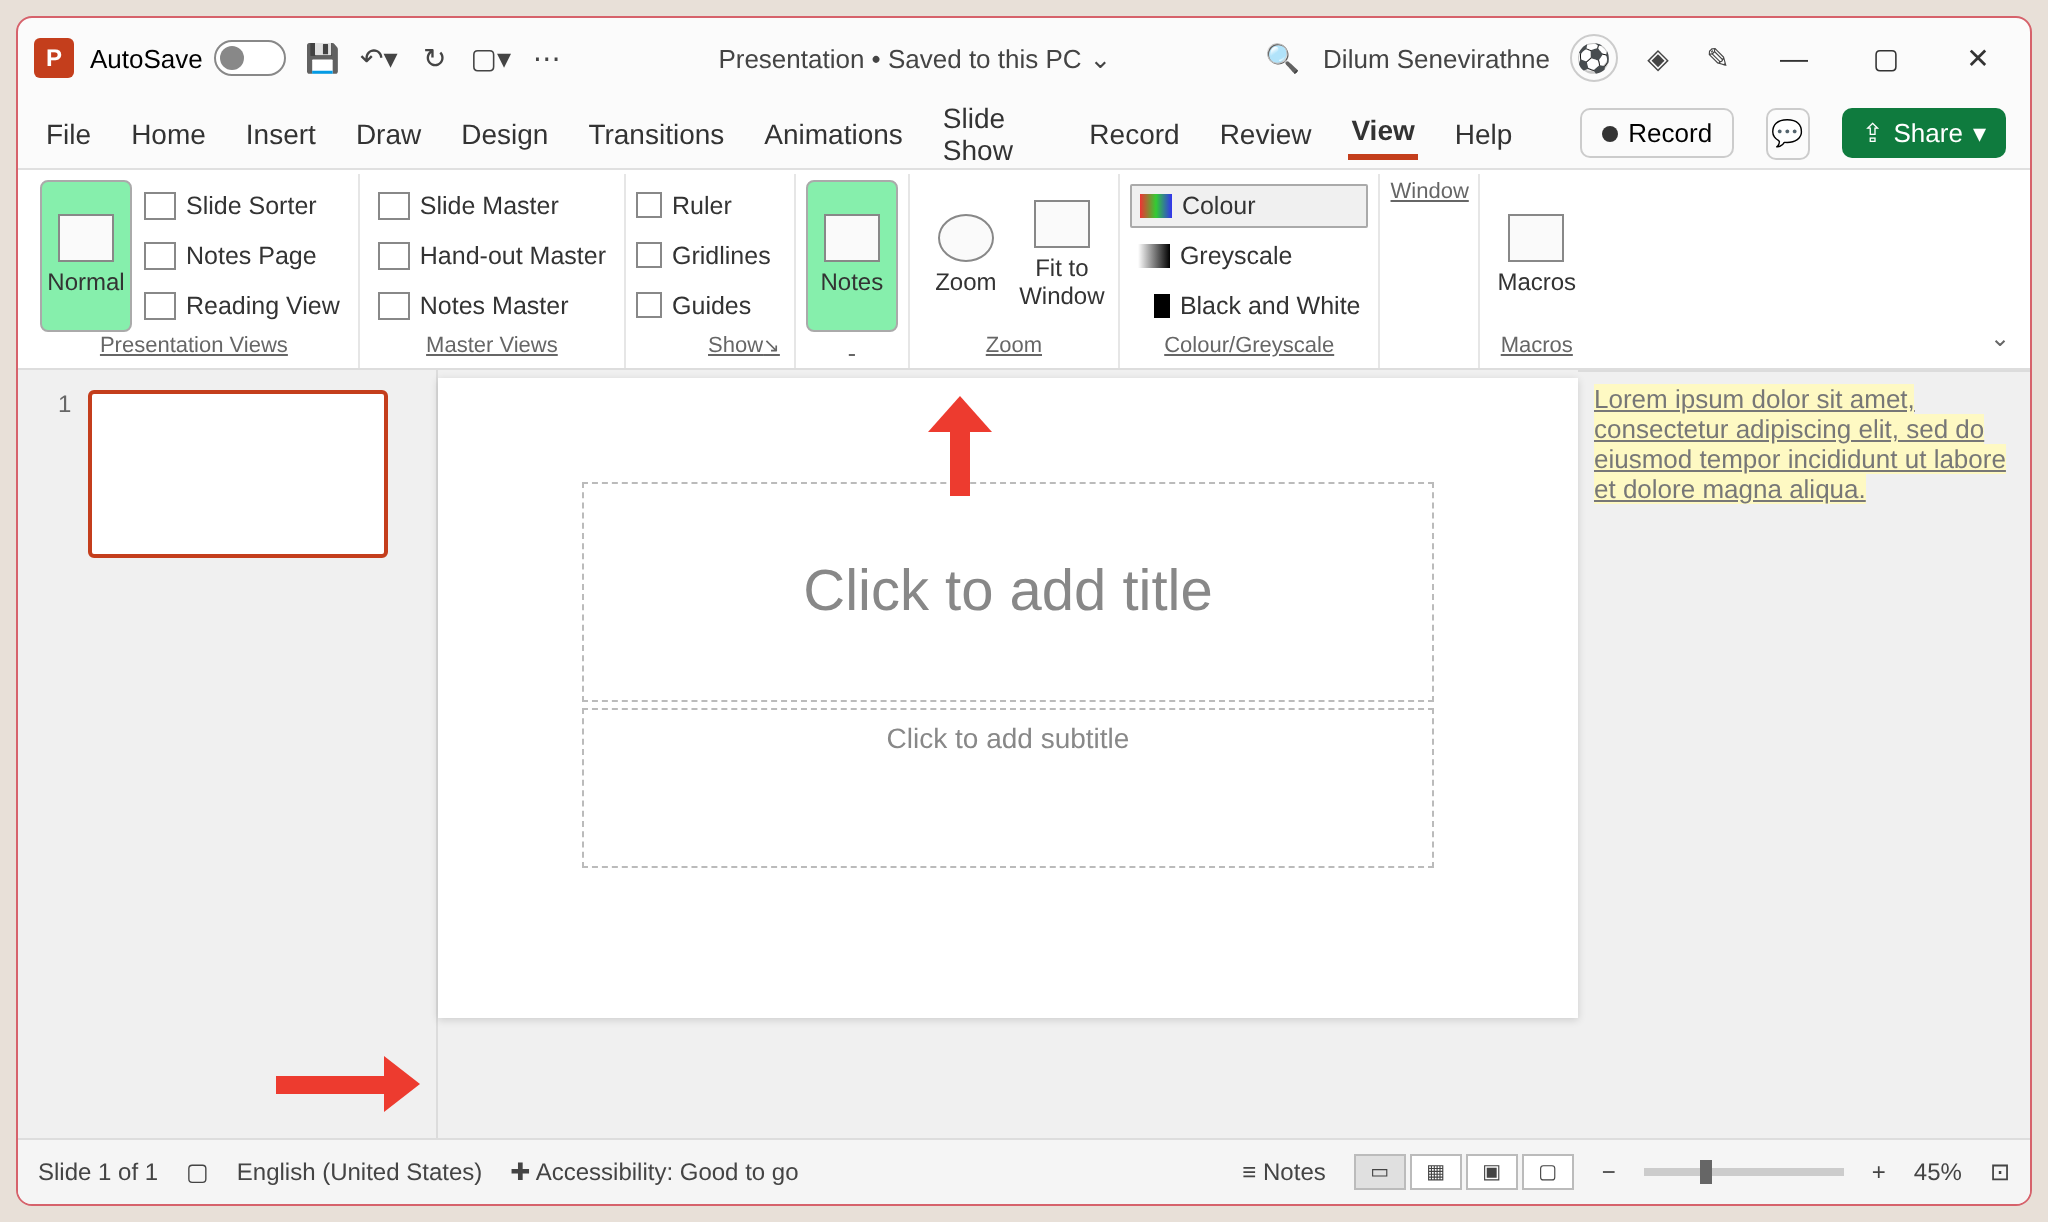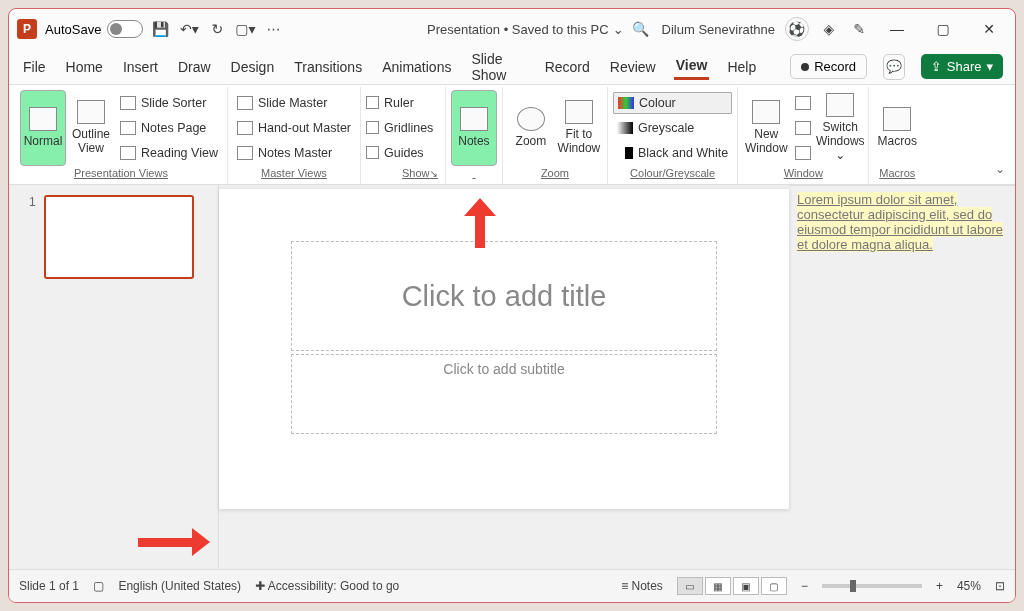--- a/index.html
+++ b/index.html
@@ -6,21 +6,21 @@
 body { width: 1024px; height: 611px; background: #e8e0d8; overflow: hidden; position: relative; }
 .window { position: absolute; top: 8px; left: 8px; right: 8px; bottom: 8px; background: #fbfbfb; border-radius: 8px; border: 1px solid #d6626b; display: flex; flex-direction: column; overflow: hidden; }
 
 .titlebar { height: 40px; display: flex; align-items: center; padding: 0 8px; gap: 8px; }
 .app-icon { width: 20px; height: 20px; background: #c43e1c; border-radius: 3px; display: flex; align-items: center; justify-content: center; color: #fff; font-size: 12px; font-weight: bold; }
 .autosave { display: flex; align-items: center; gap: 6px; font-size: 13px; }
 .toggle { width: 36px; height: 18px; border: 1px solid #888; border-radius: 9px; position: relative; background: #fff; }
 .toggle::after { content: ""; position: absolute; left: 2px; top: 2px; width: 12px; height: 12px; background: #888; border-radius: 50%; }
 .qat { display: flex; gap: 8px; align-items: center; }
 .qat-btn { width: 20px; height: 20px; display: flex; align-items: center; justify-content: center; font-size: 14px; color: #444; }
-.title-center { flex: 1; display: flex; justify-content: flex-end; align-items: center; gap: 4px; font-size: 13px; color: #444; }
+.title-center { flex: 1; display: flex; justify-content: center; align-items: center; gap: 4px; font-size: 13px; color: #444; }
 .title-right { display: flex; align-items: center; gap: 10px; }
 .user { font-size: 13px; color: #444; }
 .user-avatar { width: 24px; height: 24px; border-radius: 50%; border: 1px solid #ccc; display: flex; align-items: center; justify-content: center; font-size: 14px; }
 .win-btn { width: 36px; height: 36px; display: flex; align-items: center; justify-content: center; font-size: 14px; color: #333; }
 
 .tabs { height: 36px; display: flex; align-items: center; padding: 0 12px; gap: 16px; border-bottom: 1px solid #e0e0e0; }
 .tab { font-size: 14px; color: #333; padding: 4px 2px; cursor: pointer; }
 .tab.active { font-weight: 600; border-bottom: 3px solid #c43e1c; }
 .tabs-spacer { flex: 1; }
 .record-btn { border: 1px solid #ccc; border-radius: 5px; padding: 4px 10px; font-size: 13px; display: flex; align-items: center; gap: 5px; }
@@ -133,24 +133,20 @@
   </div>
 
   <div class="ribbon">
 
     <div class="group">
       <div class="group-items">
         <div class="big-btn active">
             <div class="icon"></div>
             <span>Normal</span>
           </div>
-        <div class="big-btn">
-            <div class="icon"></div>
-            <span>Outline View</span>
-          </div>
         <div class="list-col">
           <div class="list-btn">
               <div class="licon"></div>
               <span>Slide Sorter</span>
             </div>
           <div class="list-btn">
               <div class="licon"></div>
               <span>Notes Page</span>
             </div>
           <div class="list-btn">
@@ -243,41 +239,20 @@
           <div class="list-btn">
               <div class="colour-swatch" style="background:linear-gradient(90deg,#fff 50%,#000 50%);"></div>
               <span>Black and White</span>
             </div>
         </div>
       </div>
       <div class="group-label">Colour/Greyscale</div>
     </div>
 
     <div class="group">
-      <div class="group-items">
-        <div class="big-btn">
-            <div class="icon"></div>
-            <span>New Window</span>
-          </div>
-        <div class="list-col">
-          <div class="list-btn">
-              <div class="licon"></div>
-            </div>
-          <div class="list-btn">
-              <div class="licon"></div>
-            </div>
-          <div class="list-btn">
-              <div class="licon"></div>
-            </div>
-        </div>
-        <div class="big-btn">
-            <div class="icon"></div>
-            <span><span>Switch Windows</span> ⌄</span>
-          </div>
-      </div>
       <div class="group-label">Window</div>
     </div>
 
     <div class="group" style="border-right:none;">
       <div class="group-items">
         <div class="big-btn">
             <div class="icon"></div>
             <span>Macros</span>
           </div>
       </div>

